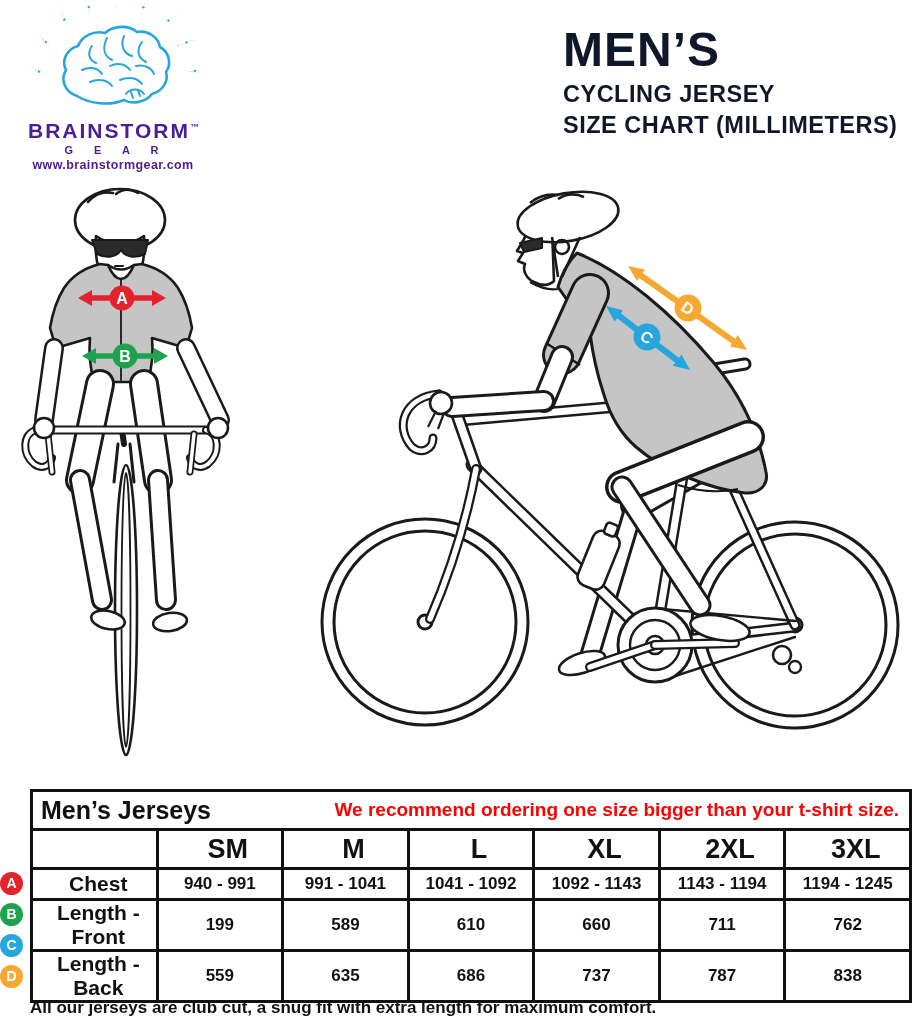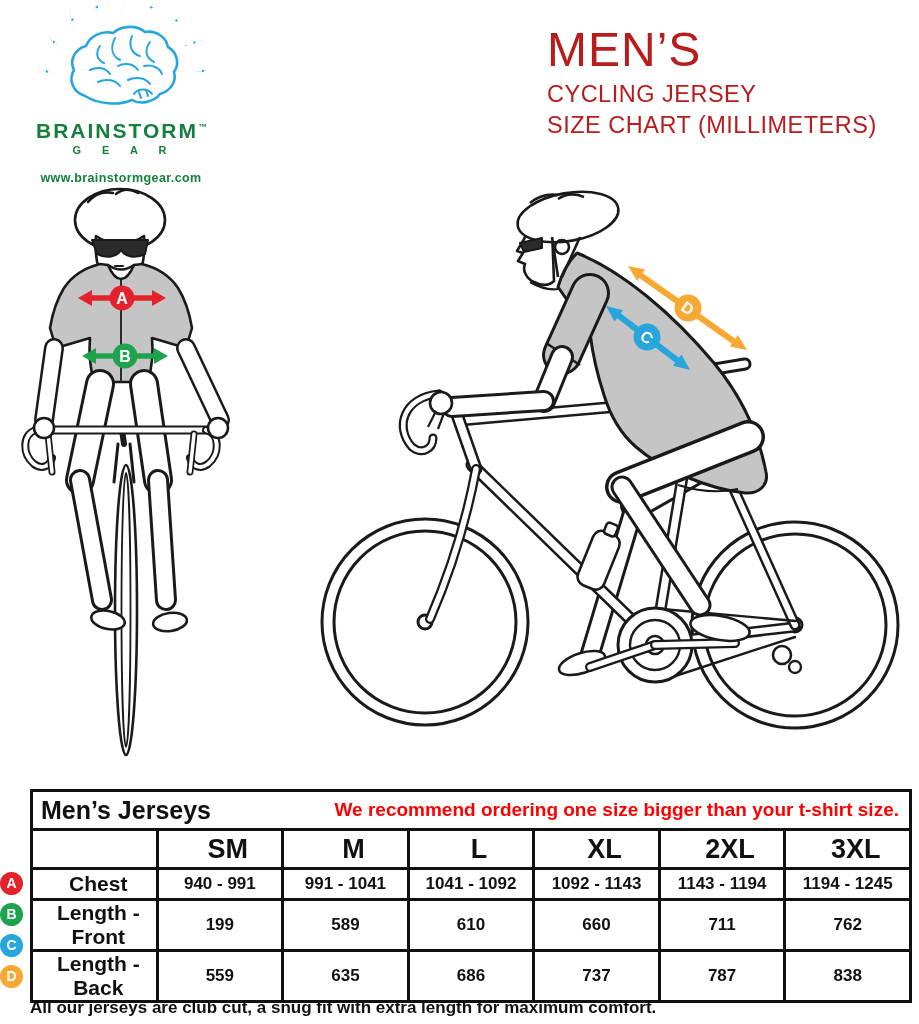--- a/index.html
+++ b/index.html
@@ -2,26 +2,26 @@
 <html><head>
 <meta charset="utf-8">
 <style>
   html,body{margin:0;padding:0;background:#fff;}
   .page{position:relative;width:919px;height:1024px;background:#fff;overflow:hidden;
         font-family:"Liberation Sans",sans-serif;color:#111;}
   svg{display:block;}
   svg text{font-family:"Liberation Sans",sans-serif;}
 
   
-  .logo{position:absolute;left:36px;top:4px;width:170px;text-align:center;color:#15803d;}
+  .logo{position:absolute;left:28px;top:4px;width:170px;text-align:center;color:#4c1d95;}
   .logo .brand{font-size:21px;font-weight:bold;letter-spacing:2px;line-height:1;margin-top:2px;white-space:nowrap;}
   .logo .brand sup{font-size:9px;letter-spacing:0;}
   .logo .gear{font-size:11px;font-weight:bold;letter-spacing:9px;margin-top:3px;margin-left:6px;}
-  .logo .url{font-size:12.5px;font-weight:bold;letter-spacing:.4px;margin-top:15px;}
-  .title-block{position:absolute;left:547px;top:26px;color:#b91c1c;font-weight:normal;line-height:1;}
+  .logo .url{font-size:12.5px;font-weight:bold;letter-spacing:.4px;margin-top:2px;}
+  .title-block{position:absolute;left:563px;top:26px;color:#0f172a;font-weight:bold;line-height:1;}
   .title-block .t1{font-size:48px;letter-spacing:1px;}
   .title-block .t2{font-size:23.5px;margin-top:9px;letter-spacing:.5px;}
   .title-block .t3{font-size:23.5px;margin-top:7px;letter-spacing:.5px;}
 
   
   .fig{position:absolute;}
   .fig-front{left:18px;top:180px;}
   .fig-side{left:290px;top:185px;}
 
   

